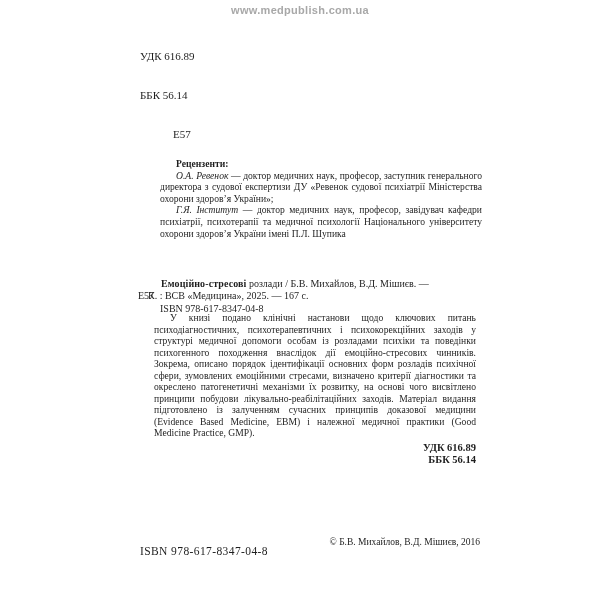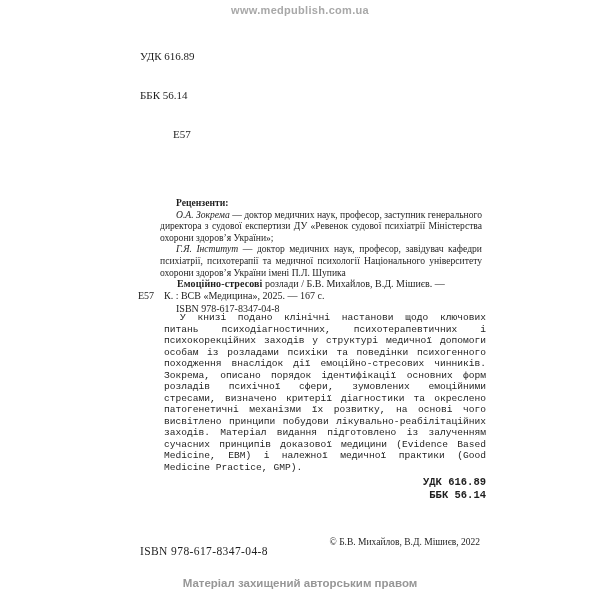--- a/index.html
+++ b/index.html
@@ -31,21 +31,20 @@
     line-height: 13px;
     white-space: pre;
   }
   .top-codes .sign { padding-left: 33px; }
   .reviewers {
     position: absolute;
     left: 160px; top: 158px;
     width: 322px;
     font-size: 9.6px;
     line-height: 11.6px;
-    margin-top: 39px;
   }
   .reviewers h3 {
     font-size: 9.6px;
     font-weight: bold;
     text-indent: 16px;
   }
   .reviewers p {
     text-align: justify;
     text-indent: 16px;
   }
@@ -55,31 +54,30 @@
     left: 138px; top: 278px;
     width: 345px;
     font-size: 10px;
     line-height: 12.4px;
   }
   .catalog .code {
     position: absolute;
     left: 0; top: 12.4px;
     width: 25px;
   }
-  .catalog .cat-text { margin-left: 26px; }
+  .catalog .cat-text { margin-left: 10px; }
   .catalog .line1 { text-indent: 13px; }
   .catalog .line1 b { letter-spacing: 0.1px; }
   .catalog .line3 { text-indent: 12px; }
   .annotation {
     position: absolute;
-    left: 164px; top: 312px;
+    left: 154px; top: 312px;
     width: 322px;
     font-size: 9.6px;
     line-height: 11.5px;
-    font-family: Liberation Mono, monospace;
   }
   .annotation p {
     text-align: justify;
     text-indent: 16px;
   }
   .bottom-codes {
     margin-top: 3px;
     text-align: right;
     font-weight: bold;
     font-size: 10.5px;
@@ -116,21 +114,21 @@
   <div class="watermark">www.medpublish.com.ua</div>
 
   <div class="top-codes">
     <div>УДК 616.89</div>
     <div>ББК 56.14</div>
     <div class="sign">Е57</div>
   </div>
 
   <div class="reviewers">
     <h3>Рецензенти:</h3>
-    <p><span class="rev-name">О.А. Зокрема</span><span> — доктор медичних наук, професор, заступник генерального директора з судової експертизи ДУ «Ревенок судової психіатрії Міністерства охорони здоров’я України»;</span></p>
+    <p><span class="rev-name">О.А. Ревенок</span><span> — доктор медичних наук, професор, заступник генерального директора з судової експертизи ДУ «Ревенок судової психіатрії Міністерства охорони здоров’я України»;</span></p>
     <p><span class="rev-name">Г.Я. Інститут</span><span> — доктор медичних наук, професор, завідувач кафедри психіатрії, психотерапії та медичної психології Національного університету охорони здоров’я України імені П.Л. Шупика</span></p>
   </div>
 
   <div class="catalog">
     <div class="code">Е57</div>
     <div class="cat-text">
       <div class="line1"><b>Емоційно-стресові</b><span> розлади / Б.В. Михайлов, В.Д. Мішиєв. —</span></div>
       <div class="line2">К. : ВСВ «Медицина», 2025. — 167 с.</div>
       <div class="line3">ISBN 978-617-8347-04-8</div>
     </div>
@@ -140,18 +138,17 @@
     <p>У книзі подано клінічні настанови щодо ключових питань психодіагностичних, психотерапевтичних і психокорекційних заходів у структурі медичної допомоги особам із розладами психіки та поведінки психогенного походження внаслідок дії емоційно-стресових чинників. Зокрема, описано порядок ідентифікації основних форм розладів психічної сфери, зумовлених емоційними стресами, визначено критерії діагностики та окреслено патогенетичні механізми їх розвитку, на основі чого висвітлено принципи побудови лікувально-реабілітаційних заходів. Матеріал видання підготовлено із залученням сучасних принципів доказової медицини (Evidence Based Medicine, EBM) і належної медичної практики (Good Medicine Practice, GMP).</p>
     <div class="bottom-codes">
       <div>УДК 616.89</div>
       <div>ББК 56.14</div>
     </div>
   </div>
 
   <div class="isbn-footer">ISBN 978-617-8347-04-8</div>
 
   <div class="copyrights">
-    <div>© Б.В. Михайлов, В.Д. Мішиєв, 2022</div>
+    <div>© Б.В. Михайлов, В.Д. Мішиєв, 2016</div>
   </div>
 
-  <div class="footer-notice">Матеріал захищений авторським правом</div>
 
 </div>
 
 </body></html>

